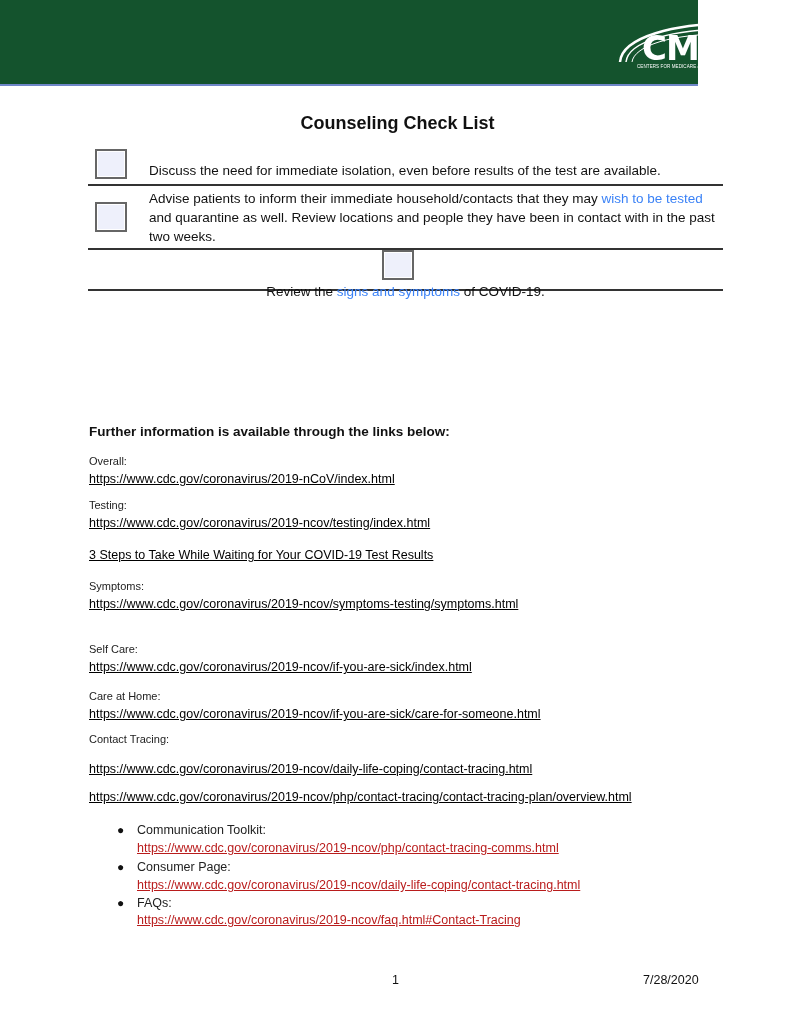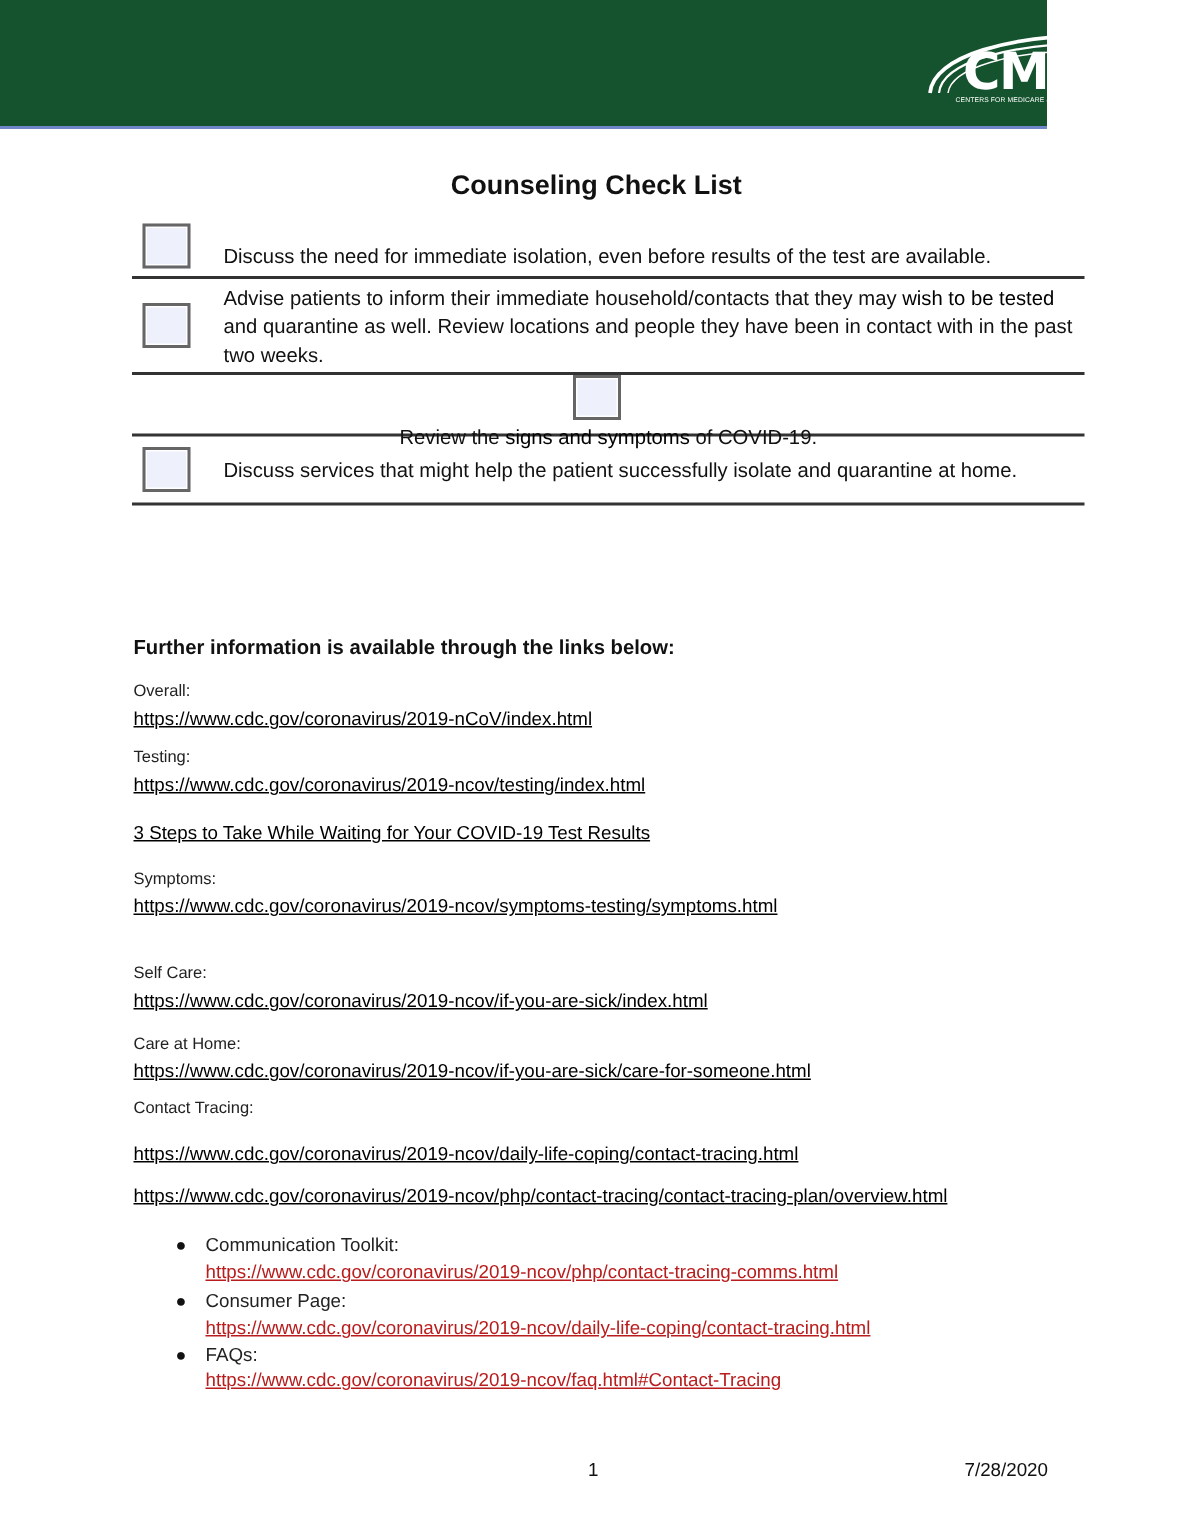--- a/index.html
+++ b/index.html
@@ -7,21 +7,21 @@
   .header { position: absolute; left: 0; top: 0; width: 698px; height: 86px; background: #14532d; border-bottom: 2px solid #6f86c8; }
   .logo { position: absolute; left: 612px; top: 18px; width: 150px; height: 56px; }
   .logo-text { position: absolute; left: 30px; top: 10px; color: #fff; font-family: "DejaVu Sans", sans-serif; font-weight: bold; font-size: 34px; letter-spacing: -1px; }
   .logo-sub { position: absolute; left: 25px; top: 46px; color: #fff; font-size: 4.5px; letter-spacing: 0.1px; white-space: nowrap; }
   .logo svg { position: absolute; left: 0; top: 0; }
   .title { position: absolute; left: 0; width: 795px; top: 113px; text-align: center; font-weight: bold; font-size: 18px; }
   .checklist { position: absolute; left: 88px; top: 144px; width: 635px; }
   .row { position: relative; border-bottom: 2px solid #333; display: flex; align-items: center; }
   .cb { width: 32px; height: 30px; border: 2px solid #666; background: #eef0fb; margin-left: 7px; margin-right: 22px; flex-shrink: 0; box-shadow: inset 0 0 0 1px #fff; cursor: pointer; }
   .rowtext { font-size: 13.5px; line-height: 19px; padding: 2px 0; }
-  .link-inline { color: #000000; }
+  .link-inline { color: #3b82f6; }
   .further { position: absolute; left: 89px; top: 424px; font-weight: bold; font-size: 13.5px; }
   .lbl { position: absolute; left: 89px; font-size: 11px; color: #222; }
   .url { position: absolute; left: 89px; font-size: 12.5px; color: #000000; text-decoration: underline; cursor: pointer; white-space: nowrap; }
   .bullet { position: absolute; left: 117px; font-size: 12px; }
   .blbl { position: absolute; left: 137px; font-size: 12.5px; color: #222; }
   .burl { position: absolute; left: 137px; font-size: 12.5px; color: #b91c1c; text-decoration: underline; cursor: pointer; white-space: nowrap; }
   .footer-page { position: absolute; left: 392px; top: 973px; font-size: 12.5px; }
   .footer-date { position: absolute; left: 643px; top: 973px; font-size: 12.5px; }
 </style>
 </head>
@@ -47,24 +47,20 @@
     <div class="rowtext" style="margin-top:12px;"><span>Discuss the need for immediate isolation, even before results of the test are available.</span></div>
   </div>
   <div class="row" style="height:64px;">
     <div class="cb"></div>
     <div class="rowtext"><span>Advise patients to inform their immediate household/contacts that they may </span><span class="link-inline">wish to be tested</span><span> and quarantine as well. Review locations and people they have been in contact with in the past two weeks.</span></div>
   </div>
   <div class="row" style="height:41px;flex-direction:column;">
     <div class="cb"></div>
     <div class="rowtext"><span>Review the </span><span class="link-inline">signs and symptoms</span><span> of COVID-19.</span></div>
   </div>
-  <div class="row" style="height:46px;">
-    <div class="cb"></div>
-    <div class="rowtext"><span>Discuss services that might help the patient successfully isolate and quarantine at home.</span></div>
-  </div>
 </div>
 
 <div class="further">Further information is available through the links below:</div>
 
 <div class="lbl" style="top:455px;">Overall:</div>
 <div class="url" style="top:472px;">https://www.cdc.gov/coronavirus/2019-nCoV/index.html</div>
 <div class="lbl" style="top:499px;">Testing:</div>
 <div class="url" style="top:516px;">https://www.cdc.gov/coronavirus/2019-ncov/testing/index.html</div>
 <div class="url" style="top:548px;">3 Steps to Take While Waiting for Your COVID-19 Test Results</div>
 <div class="lbl" style="top:580px;">Symptoms:</div>

